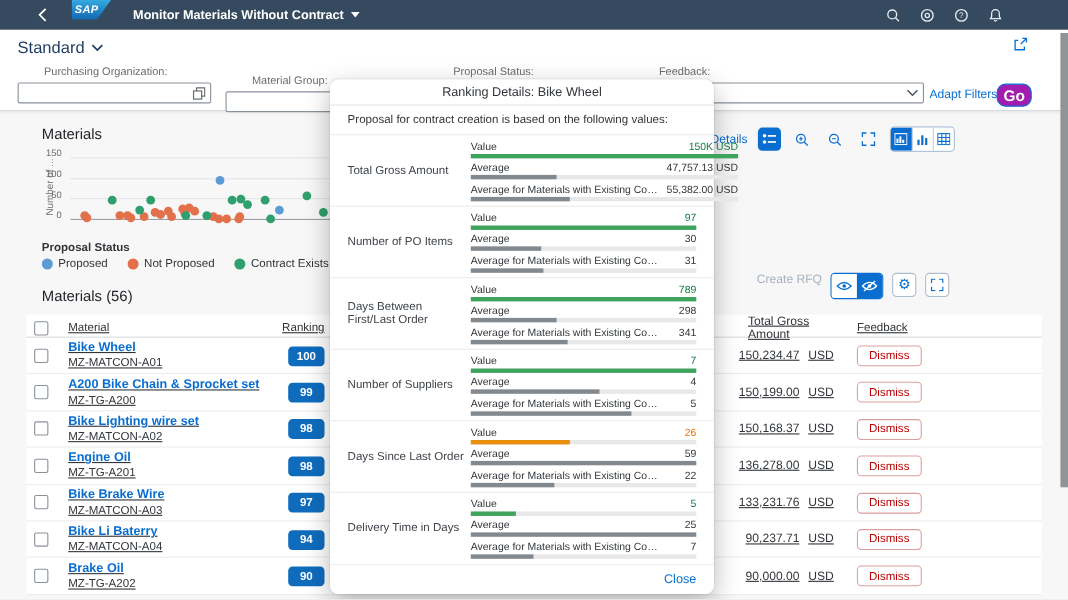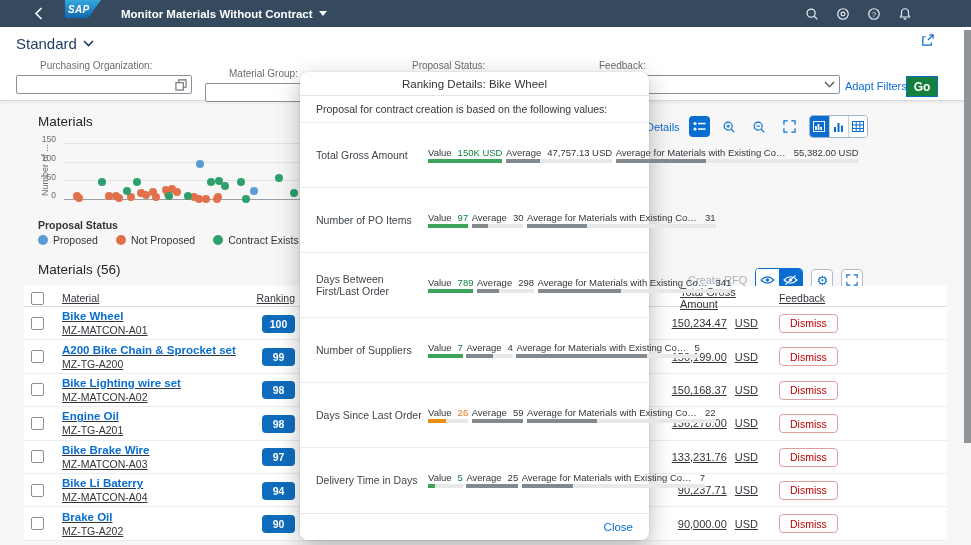--- a/index.html
+++ b/index.html
@@ -24,21 +24,21 @@
   .share-btn{position:absolute;right:36px;top:6px;cursor:pointer;}
   .ffield{position:absolute;}
   .ffield .flabel{font-size:10px;color:#6a6d70;display:block;margin-bottom:4px;padding-left:24px;}
   .finput{height:19px;background:#fff;border:1px solid #89919a;border-radius:2px;display:flex;align-items:center;padding:0 4px;font-size:10.5px;color:#32363a;}
   .finput input{border:none;outline:none;flex:1;min-width:0;font-size:10.5px;font-family:inherit;}
   .f1{left:16px;top:33px;width:176px;}
   .f2{left:205px;top:41px;width:176px;}
   .f3{left:388px;top:33px;width:176px;}
   .f4{left:575px;top:33px;width:265px;}
   .adapt{position:absolute;left:845px;top:53px;font-size:11px;color:#0a6ed1;cursor:pointer;}
-  .go-btn{position:absolute;left:906px;top:49px;width:32px;height:21px;background:#15803d;border:1px solid #0a6ed1;border-radius:0;color:#fff;font-size:12px;font-weight:bold;cursor:pointer;}
+  .go-btn{position:absolute;left:906px;top:49px;width:32px;height:21px;background:#a21caf;border:1px solid #0a6ed1;border-radius:8px;color:#fff;font-size:14px;font-weight:bold;cursor:pointer;}
   
   .panel-title{position:absolute;left:38px;top:114px;font-size:13.5px;color:#22262a;}
   .chart-toolbar{position:absolute;left:646px;top:115px;display:flex;align-items:center;gap:9px;z-index:1;}
   .details-link{font-size:11px;color:#0a6ed1;cursor:pointer;}
   .tool-btn{width:21px;height:21px;border-radius:4px;display:flex;align-items:center;justify-content:center;cursor:pointer;}
   .tool-btn.sel{background:#0a6ed1;}
   .seg3{display:flex;border:1px solid #9db4cd;border-radius:4px;overflow:hidden;}
   .seg3 .segc{width:19px;height:21px;display:flex;align-items:center;justify-content:center;background:#fff;border-left:1px solid #c3d2e2;cursor:pointer;}
   .seg3 .segc:first-child{border-left:none;}
   .seg3 .segc.sel{background:#0a6ed1;}
@@ -47,21 +47,21 @@
   .plot{position:absolute;left:64px;top:140px;width:580px;height:60px;}
   .gline{position:absolute;left:0;right:0;height:1px;background:#e2e4e6;}
   .gbase{position:absolute;left:0;right:0;bottom:0;height:1px;background:#9aa0a6;}
   .dot{position:absolute;width:8px;height:8px;border-radius:50%;transform:translate(-50%,50%);}
   .legend-title{position:absolute;left:38px;top:219px;font-size:10.5px;font-weight:bold;color:#32363a;}
   .legend-row{position:absolute;left:38px;top:234px;display:flex;gap:18px;align-items:center;}
   .leg-item{display:flex;align-items:center;gap:5px;font-size:10.5px;color:#32363a;}
   .leg-dot{width:10px;height:10px;border-radius:50%;}
   
   .tbl-title{position:absolute;left:38px;top:262px;font-size:13.5px;color:#22262a;}
-  .tbl-toolbar{position:absolute;left:688px;top:248px;display:flex;align-items:center;gap:8px;margin-top:20px;}
+  .tbl-toolbar{position:absolute;left:688px;top:248px;display:flex;gap:8px;}
   .create-rfq{font-size:11px;color:#a8b2bc;cursor:default;}
   .seg2{display:flex;border:1px solid #0a6ed1;border-radius:4px;overflow:hidden;}
   .seg2 .segc{width:23px;height:22px;display:flex;align-items:center;justify-content:center;background:#fff;cursor:pointer;}
   .seg2 .segc.sel{background:#0a6ed1;}
   .sq-btn{width:22px;height:22px;border:1px solid #b0bcc7;border-radius:4px;background:#fff;display:flex;align-items:center;justify-content:center;cursor:pointer;color:#0a6ed1;font-size:13px;}
   .table{position:absolute;left:24px;top:286px;width:923px;background:#fff;text-decoration:underline;}
   .thead,.trow{display:grid;grid-template-columns:26px 200px 45px 293px 170px 20px 169px;align-items:center;}
   .thead{height:21px;border-bottom:1px solid #d9dbdd;font-size:10.5px;color:#32363a;}
   .trow{height:33.4px;border-bottom:1px solid #ededee;}
   .c-check{display:flex;justify-content:center;}
@@ -79,21 +79,21 @@
   .cur{margin-left:8px;}
   .dismiss{background:#fff;border:1px solid #dc9f9f;border-radius:4px;color:#bb0000;font-size:10.5px;font-family:inherit;padding:2.5px 10px;cursor:pointer;}
   
   .dialog{position:absolute;left:300px;top:72px;width:349px;height:468px;background:#fff;border-radius:8px;
     box-shadow:0 8px 24px rgba(0,0,0,.28), 0 0 2px rgba(0,0,0,.15);z-index:10;}
   .dlg-head{height:24px;border-bottom:1px solid #e5e5e5;display:flex;align-items:center;justify-content:center;font-size:11.5px;color:#32363a;}
   .dlg-intro{position:absolute;left:16px;top:31px;font-size:10.5px;color:#32363a;}
   .dlg-body{position:absolute;left:0;right:0;top:50px;bottom:28px;display:flex;flex-direction:column;}
   .metric{flex:1;display:flex;align-items:center;padding:0 16px;border-top:1px solid #ececec;}
   .metric-label{width:112px;font-size:10.5px;color:#3f454b;flex-shrink:0;}
-  .metric-bars{flex:1;display:flex;gap:3.5px;text-align:right;}
+  .metric-bars{flex:1;display:flex;flex-direction:column;gap:3.5px;text-align:right;}
   .brow{display:flex;flex-direction:column;}
   .brow-top{display:flex;justify-content:space-between;align-items:baseline;font-size:9.5px;color:#32363a;margin-bottom:1px;}
   .bname{white-space:nowrap;overflow:hidden;text-overflow:ellipsis;max-width:172px;}
   .bval{margin-left:6px;white-space:nowrap;}
   .bval.v-green{color:#107e3e;}
   .bval.v-orange{color:#e9730c;}
   .btrack{height:4px;background:#e8e8e8;}
   .bfill{height:4px;}
   .bfill.bar-green{background:#3fa45b;}
   .bfill.bar-orange{background:#e9a10c;background:#e98f0c;}

